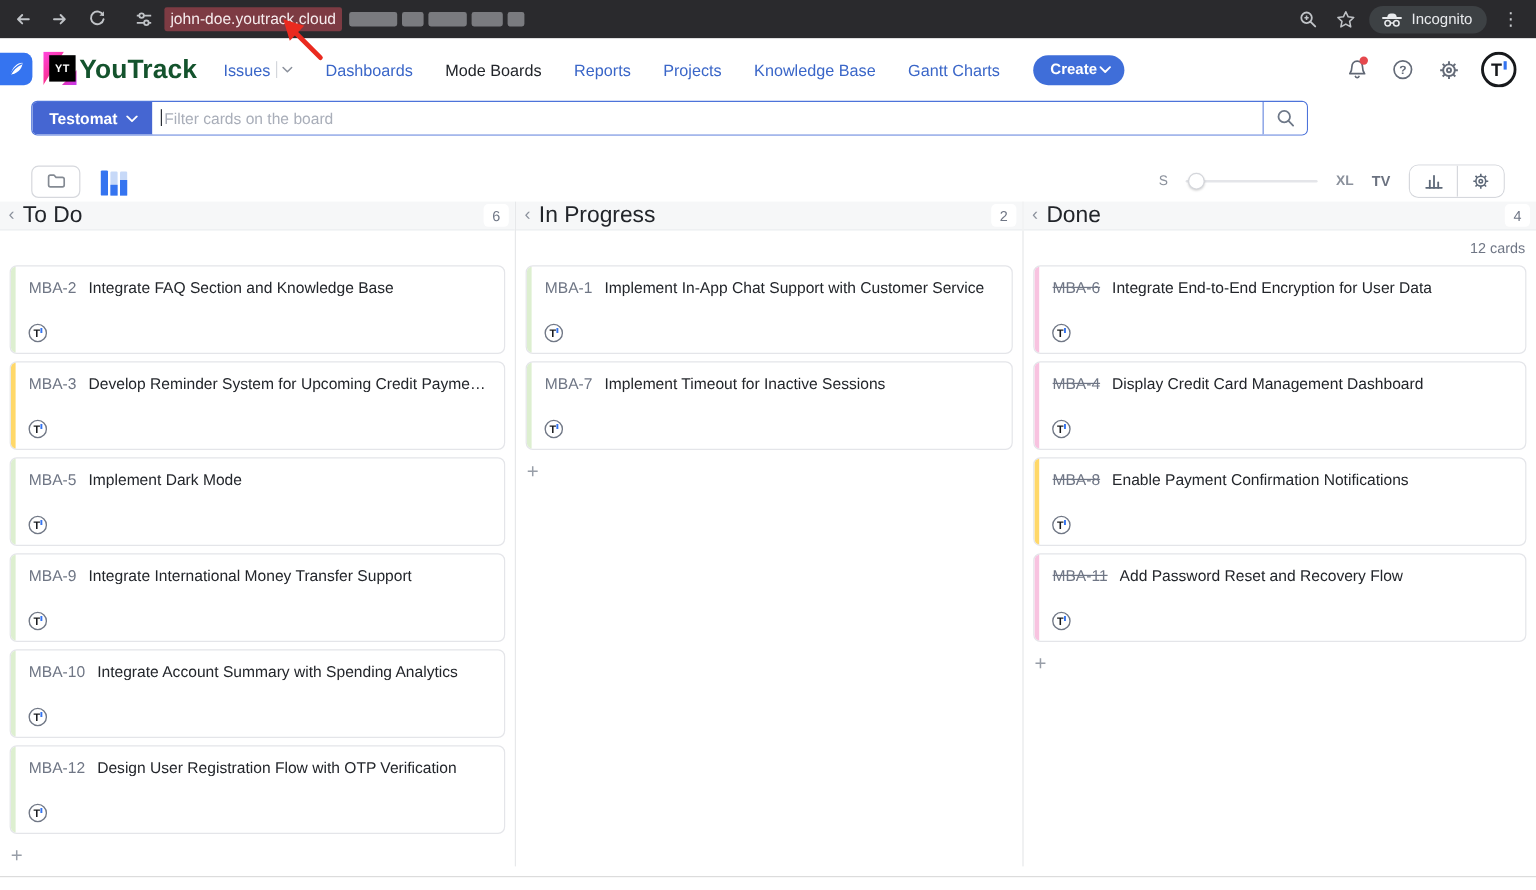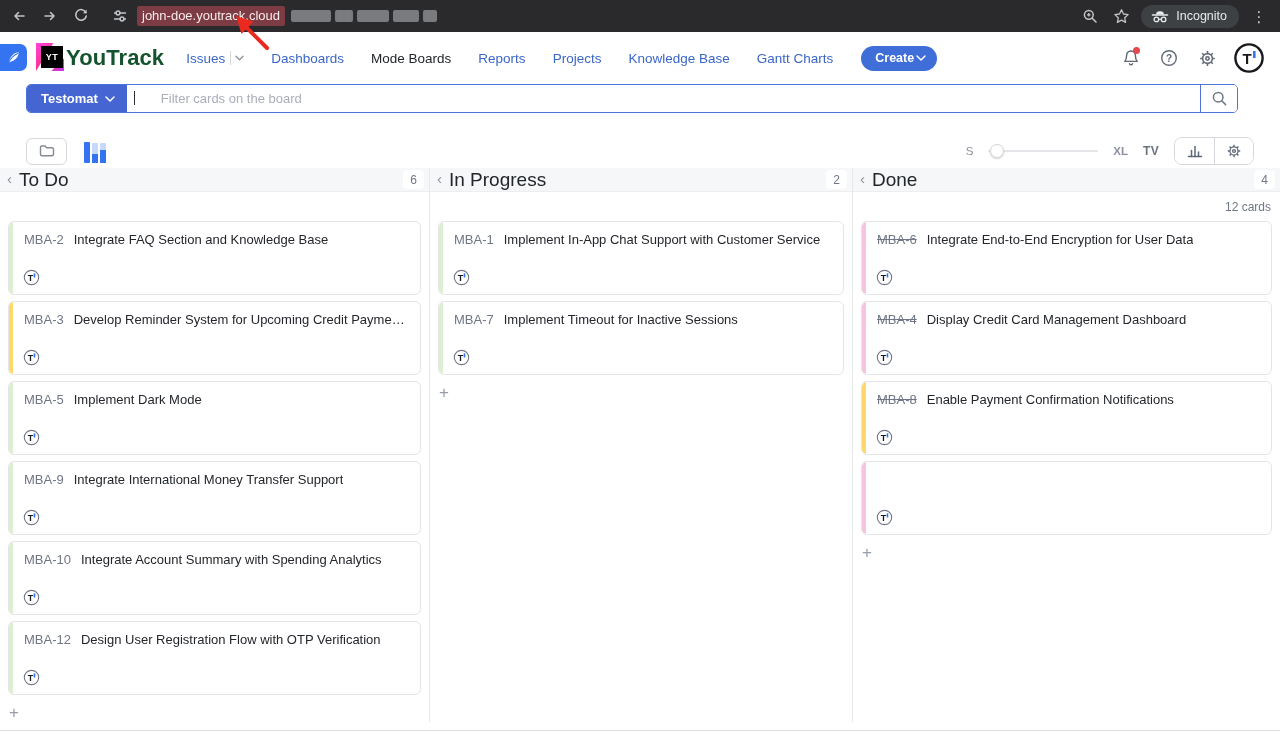--- a/index.html
+++ b/index.html
@@ -52,26 +52,26 @@
   .nav-dd .vline{ width:1px; height:14px; background:#d4d7dc; display:block; }
   .create-btn{ margin-left:28px; background:var(--accent); color:#fff; font-size:12.5px; font-weight:600;
     height:25px; border-radius:13px; border:none; display:flex; align-items:center; gap:2px;
     padding:0 11px 0 14px; cursor:pointer; }
   .hdr-icons{ margin-left:auto; display:flex; align-items:center; gap:16px; }
   .hicon{ width:22px; height:22px; display:flex; align-items:center; justify-content:center; position:relative; }
   .bell-dot{ position:absolute; right:2px; top:0; width:7px; height:7px; border-radius:50%; background:#e5484d; }
   .avatar{ width:30px; height:30px; }
 
   
-  .filter-bar{ position:absolute; top:84px; left:26px; width:1212px; height:29px;
+  .filter-bar{ position:absolute; top:84px; left:26px; width:1064px; height:29px;
     border:1.5px solid var(--bar-border); border-radius:5px; display:flex; align-items:stretch;
     overflow:hidden; background:#fff; }
   .board-selector{ background:#4566d2; color:#fff; font-size:13px; font-weight:600; border:none;
     display:flex; align-items:center; gap:7px; padding:0 12px 0 14px; cursor:pointer; flex:0 0 auto; }
-  .filter-input-wrap{ flex:1 1 auto; position:relative; display:flex;padding-left:24px; }
+  .filter-input-wrap{ flex:1 1 auto; position:relative; display:flex; }
   .filter-input-wrap::before{ content:""; position:absolute; left:7px; top:6px; width:1px; height:14px; background:#2b2f36; }
   .filter-input{ width:100%; border:none; outline:none; font-size:13px; padding:0 8px 0 10px;
     font-family:inherit; color:#1f2328; }
   .filter-input::placeholder{ color:#a9aeb9; }
   .search-seg{ flex:0 0 37px; border-left:1px solid var(--bar-border); display:flex; align-items:center;
     justify-content:center; background:#fff; cursor:pointer; }
 
   
   .board-toolbar{ position:absolute; top:136px; left:26px; width:1228px; height:30px;
     display:flex; align-items:center; }
@@ -535,20 +535,24 @@
     <span class="card-avatar">
       <svg width="17" height="17" viewBox="0 0 18 18">
               <circle cx="9" cy="9" r="7.6" fill="#ffffff" stroke="#717886" stroke-width="1.2"></circle>
               <text x="8" y="12.6" text-anchor="middle" font-size="9.5" font-weight="bold" fill="#17191c" font-family="Liberation Sans, sans-serif">T</text>
               <rect x="11.3" y="4.6" width="1.7" height="4.4" fill="#3574f0"></rect>
             </svg>
     </span>
   </div>
         <div class="issue-card">
     <span class="stripe stripe-pink"></span>
+    <div class="card-top">
+      <span class="card-id done">MBA-11</span>
+      <span class="card-title">Add Password Reset and Recovery Flow</span>
+    </div>
     <span class="card-avatar">
       <svg width="17" height="17" viewBox="0 0 18 18">
               <circle cx="9" cy="9" r="7.6" fill="#ffffff" stroke="#717886" stroke-width="1.2"></circle>
               <text x="8" y="12.6" text-anchor="middle" font-size="9.5" font-weight="bold" fill="#17191c" font-family="Liberation Sans, sans-serif">T</text>
               <rect x="11.3" y="4.6" width="1.7" height="4.4" fill="#3574f0"></rect>
             </svg>
     </span>
   </div>
       </div>
     <button class="add-card">+</button>

